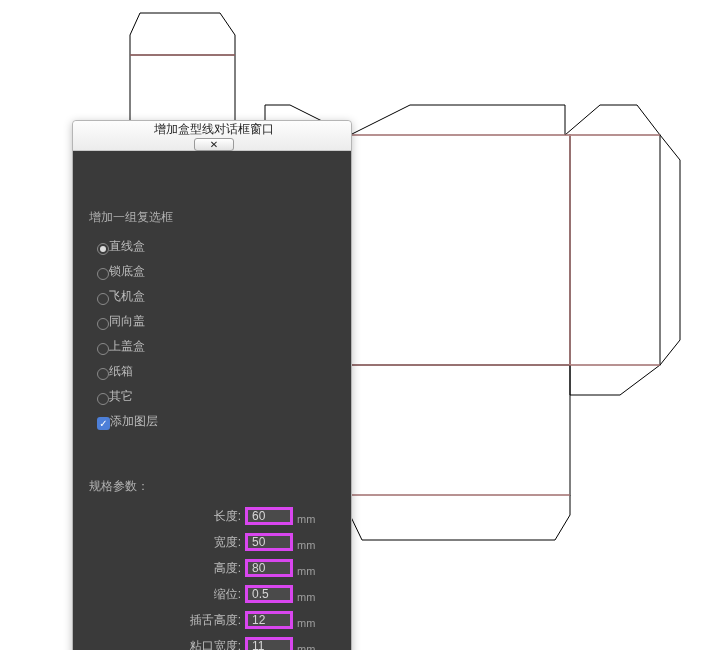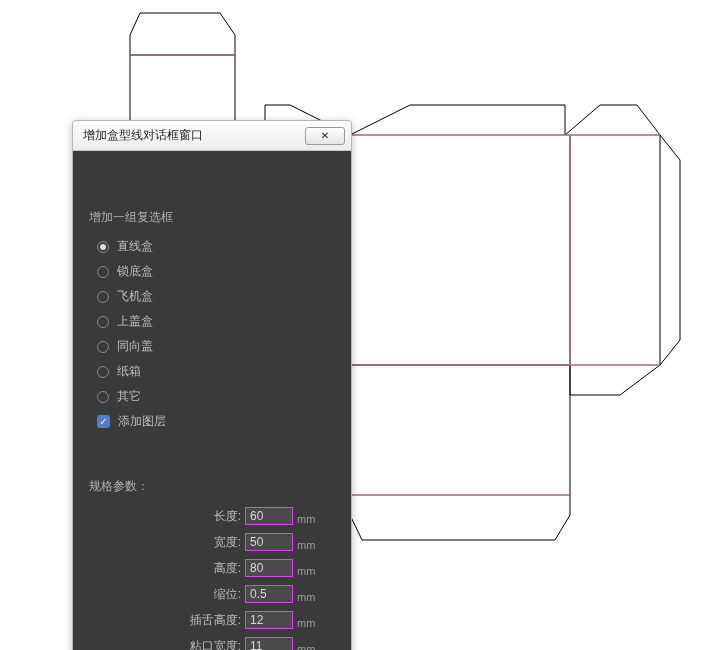--- a/index.html
+++ b/index.html
@@ -30,20 +30,21 @@
     height: 30px;
     display: flex;
     align-items: center;
     justify-content: space-between;
     padding: 0 6px 0 10px;
     background: linear-gradient(#fdfdfd, #ececec);
     border-bottom: 1px solid #c9c9c9;
     border-radius: 4px 4px 0 0;
     font-size: 12px;
     color: #222;
+    flex-direction: column;
   }
   .close-btn {
     width: 40px; height: 18px;
     border: 1px solid #9a9a9a;
     border-radius: 3px;
     background: linear-gradient(#fff,#e4e4e4);
     display: flex;
     align-items: center;
     justify-content: center;
     font-size: 10px;
@@ -56,22 +57,21 @@
     font-size: 12px;
   }
   .group-title {
     font-size: 12px;
     color: #b0b0b0;
     margin-bottom: 8px;
     margin-top: 44px;
   }
   .radio-row, .check-row {
     display: flex;
-    align-items: center;
-    gap: 8px;
+    align-items: flex-end;
     padding: 4px 0 4px 8px;
     cursor: pointer;
   }
   .radio {
     width: 12px; height: 12px;
     border: 1px solid #8a8a8a;
     border-radius: 50%;
     display: inline-block;
     position: relative;
     background: #3a3a3a;
@@ -108,21 +108,21 @@
   }
   .param-label {
     text-align: right;
     color: #bdbdbd;
     white-space: nowrap;
   }
   .param-input {
     width: 48px;
     height: 18px;
     background: #4a4a4a;
-    border: 1px solid #d946ef;
+    border: 3px solid #d946ef;
     color: #d7d7d7;
     padding: 0 4px;
     font-size: 12px;
     text-align: left;
   }
   .unit {
     width: 36px;
     color: #9e9e9e;
     font-size: 11px;
   }
@@ -185,25 +185,25 @@
         <div class="radio-row">
           <span class="radio"></span>
           <span>锁底盒</span>
         </div>
         <div class="radio-row">
           <span class="radio"></span>
           <span>飞机盒</span>
         </div>
         <div class="radio-row">
           <span class="radio"></span>
+          <span>同向盖</span>
+        </div>
+        <div class="radio-row">
+          <span class="radio"></span>
           <span>上盖盒</span>
-        </div>
-        <div class="radio-row">
-          <span class="radio"></span>
-          <span>同向盖</span>
         </div>
         <div class="radio-row">
           <span class="radio"></span>
           <span>纸箱</span>
         </div>
         <div class="radio-row">
           <span class="radio"></span>
           <span>其它</span>
         </div>
       </div>

